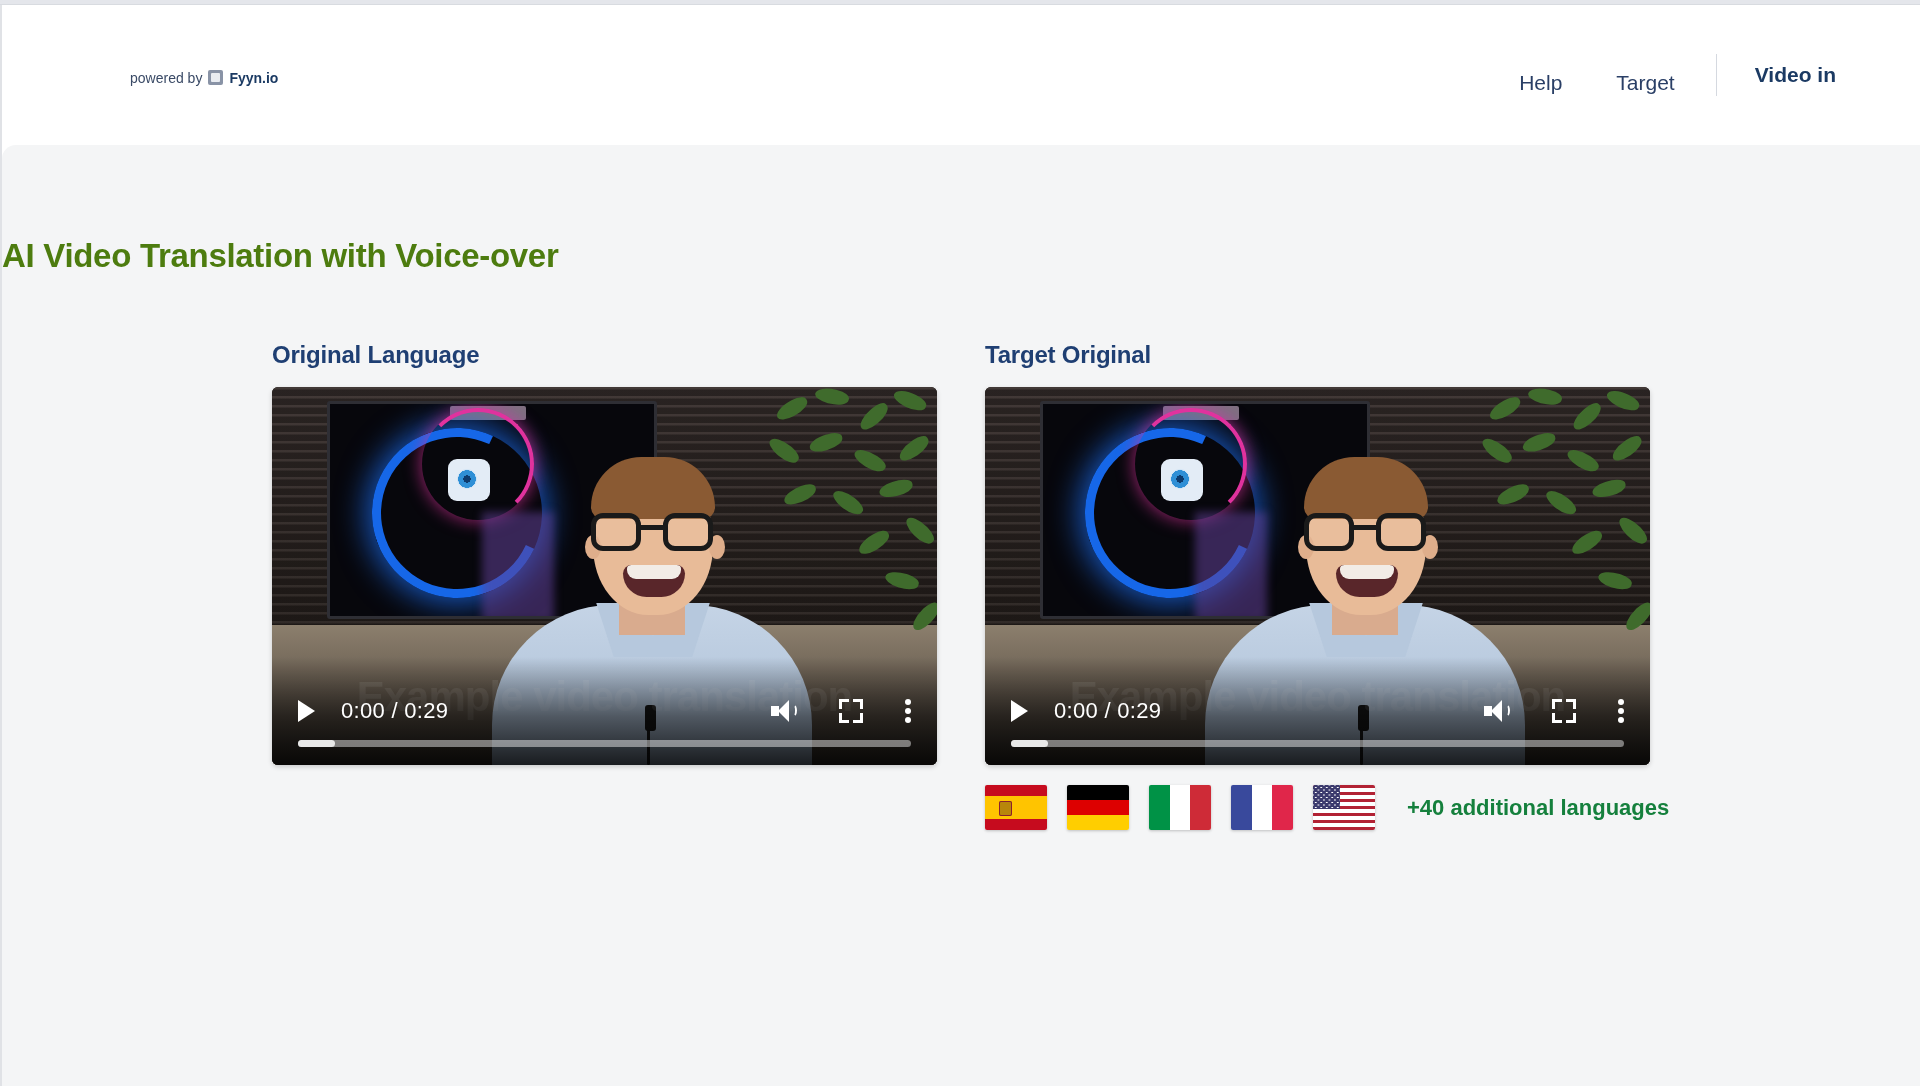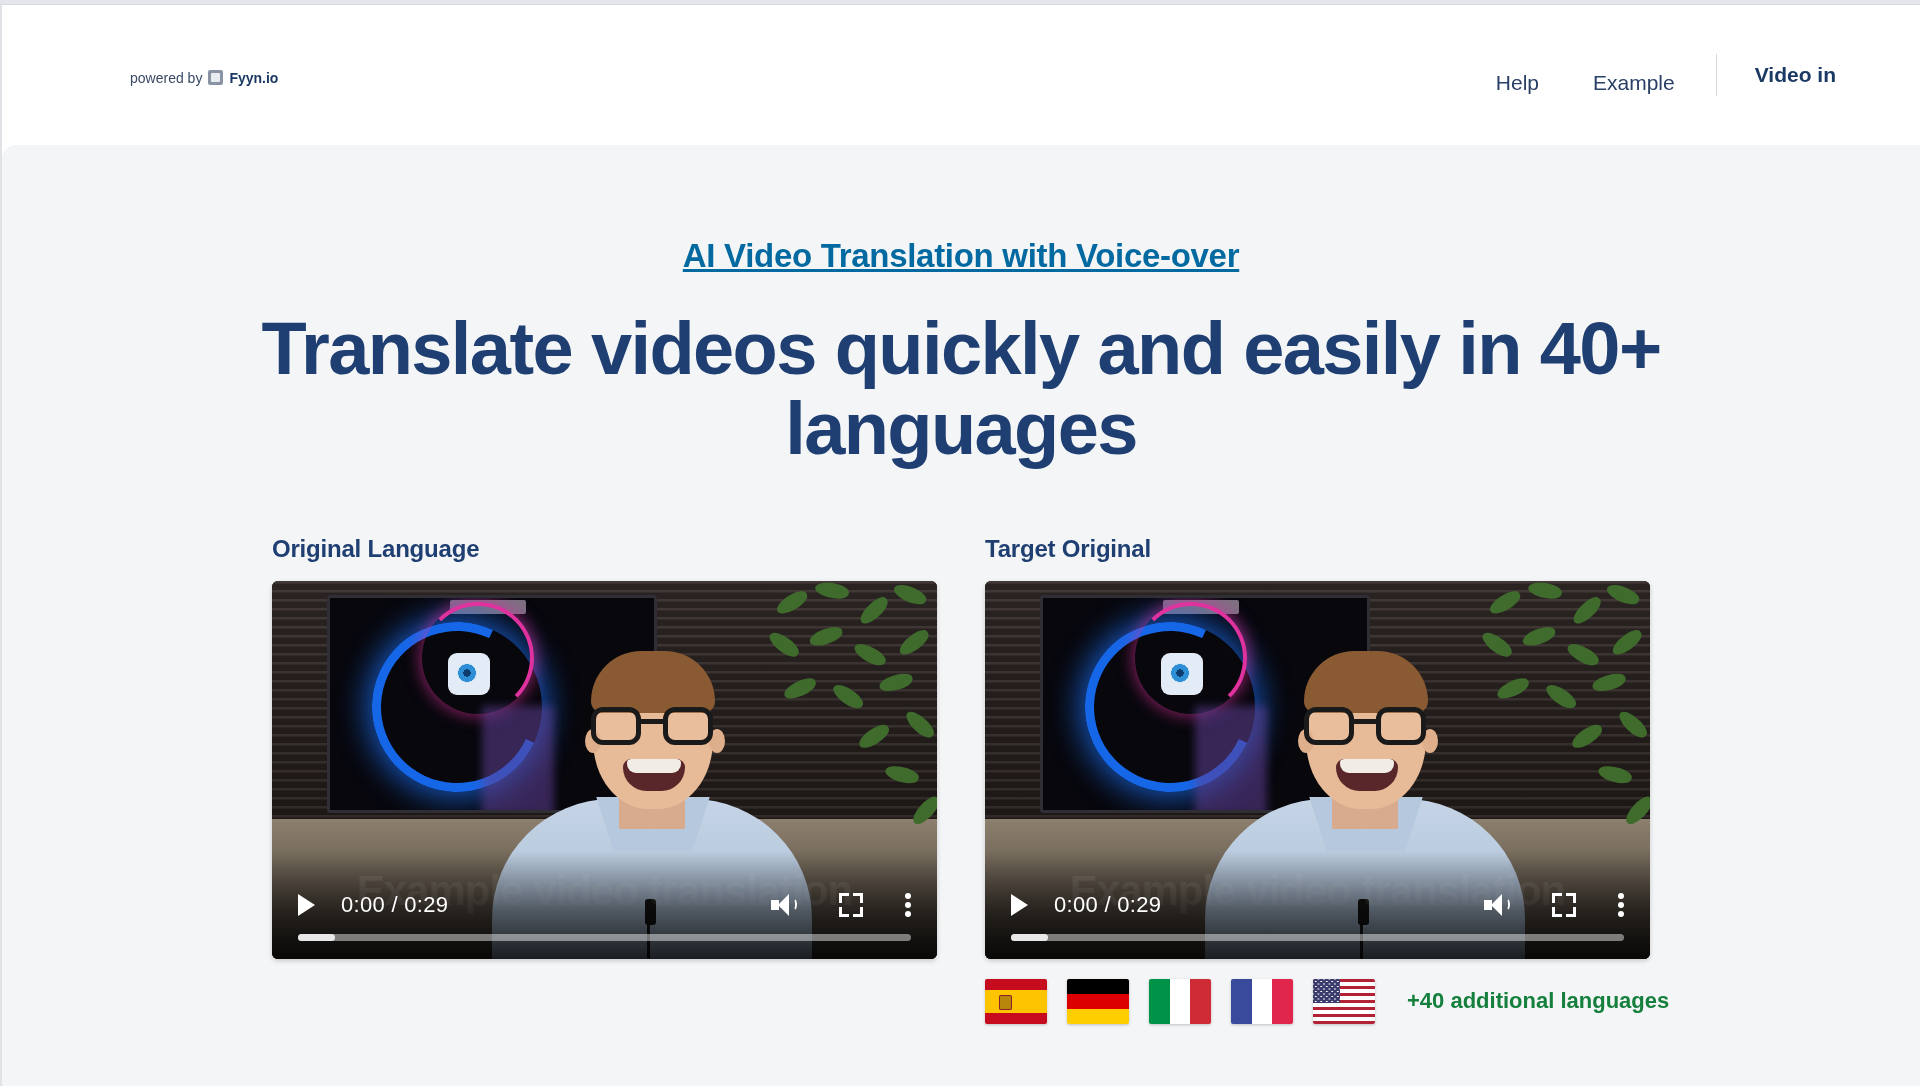--- a/index.html
+++ b/index.html
@@ -188,26 +188,24 @@
   
   .hero {
     background: #f4f5f6;
     border-top-left-radius: 14px;
     min-height: 941px;
     padding-top: 92px;
     position: relative;
   }
 
   .eyebrow {
-    text-align: center;
     font-size: 33px;
     font-weight: 700;
-    color: #0369a1;
+    color: #4d7c0f;
     letter-spacing: -0.3px;
-    text-decoration: underline;
   }
 
   .headline {
     text-align: center;
     font-size: 74px;
     font-weight: 700;
     color: #1f3f73;
     line-height: 1.08;
     letter-spacing: -1.6px;
     margin-top: 34px;
@@ -619,31 +617,30 @@
     <div class="brand">
       <div class="powered-by">
         <span class="pb-label">powered by</span>
         <span class="fyyn-icon"></span>
         <span class="fyyn-name">Fyyn.io</span>
       </div>
     </div>
 
     <nav class="header-nav">
       <a class="nav-link" href="#">Help</a>
-      <a class="nav-link" href="#">Example</a>
+      <a class="nav-link" href="#">Target</a>
       <div class="nav-divider"></div>
       <a class="signin-link" href="#">Video in</a>
     </nav>
 
   </header>
 
   <section class="hero">
 
     <div class="eyebrow">AI Video Translation with Voice-over</div>
-    <h1 class="headline">Translate videos quickly and easily in 40+ languages</h1>
 
     <div class="video-row">
 
       <div class="video-col">
         <div class="video-label">Original Language</div>
 
         <div class="player">
           <div class="scene">
             <div class="scene-wall"></div>
             <div class="scene-tv">

